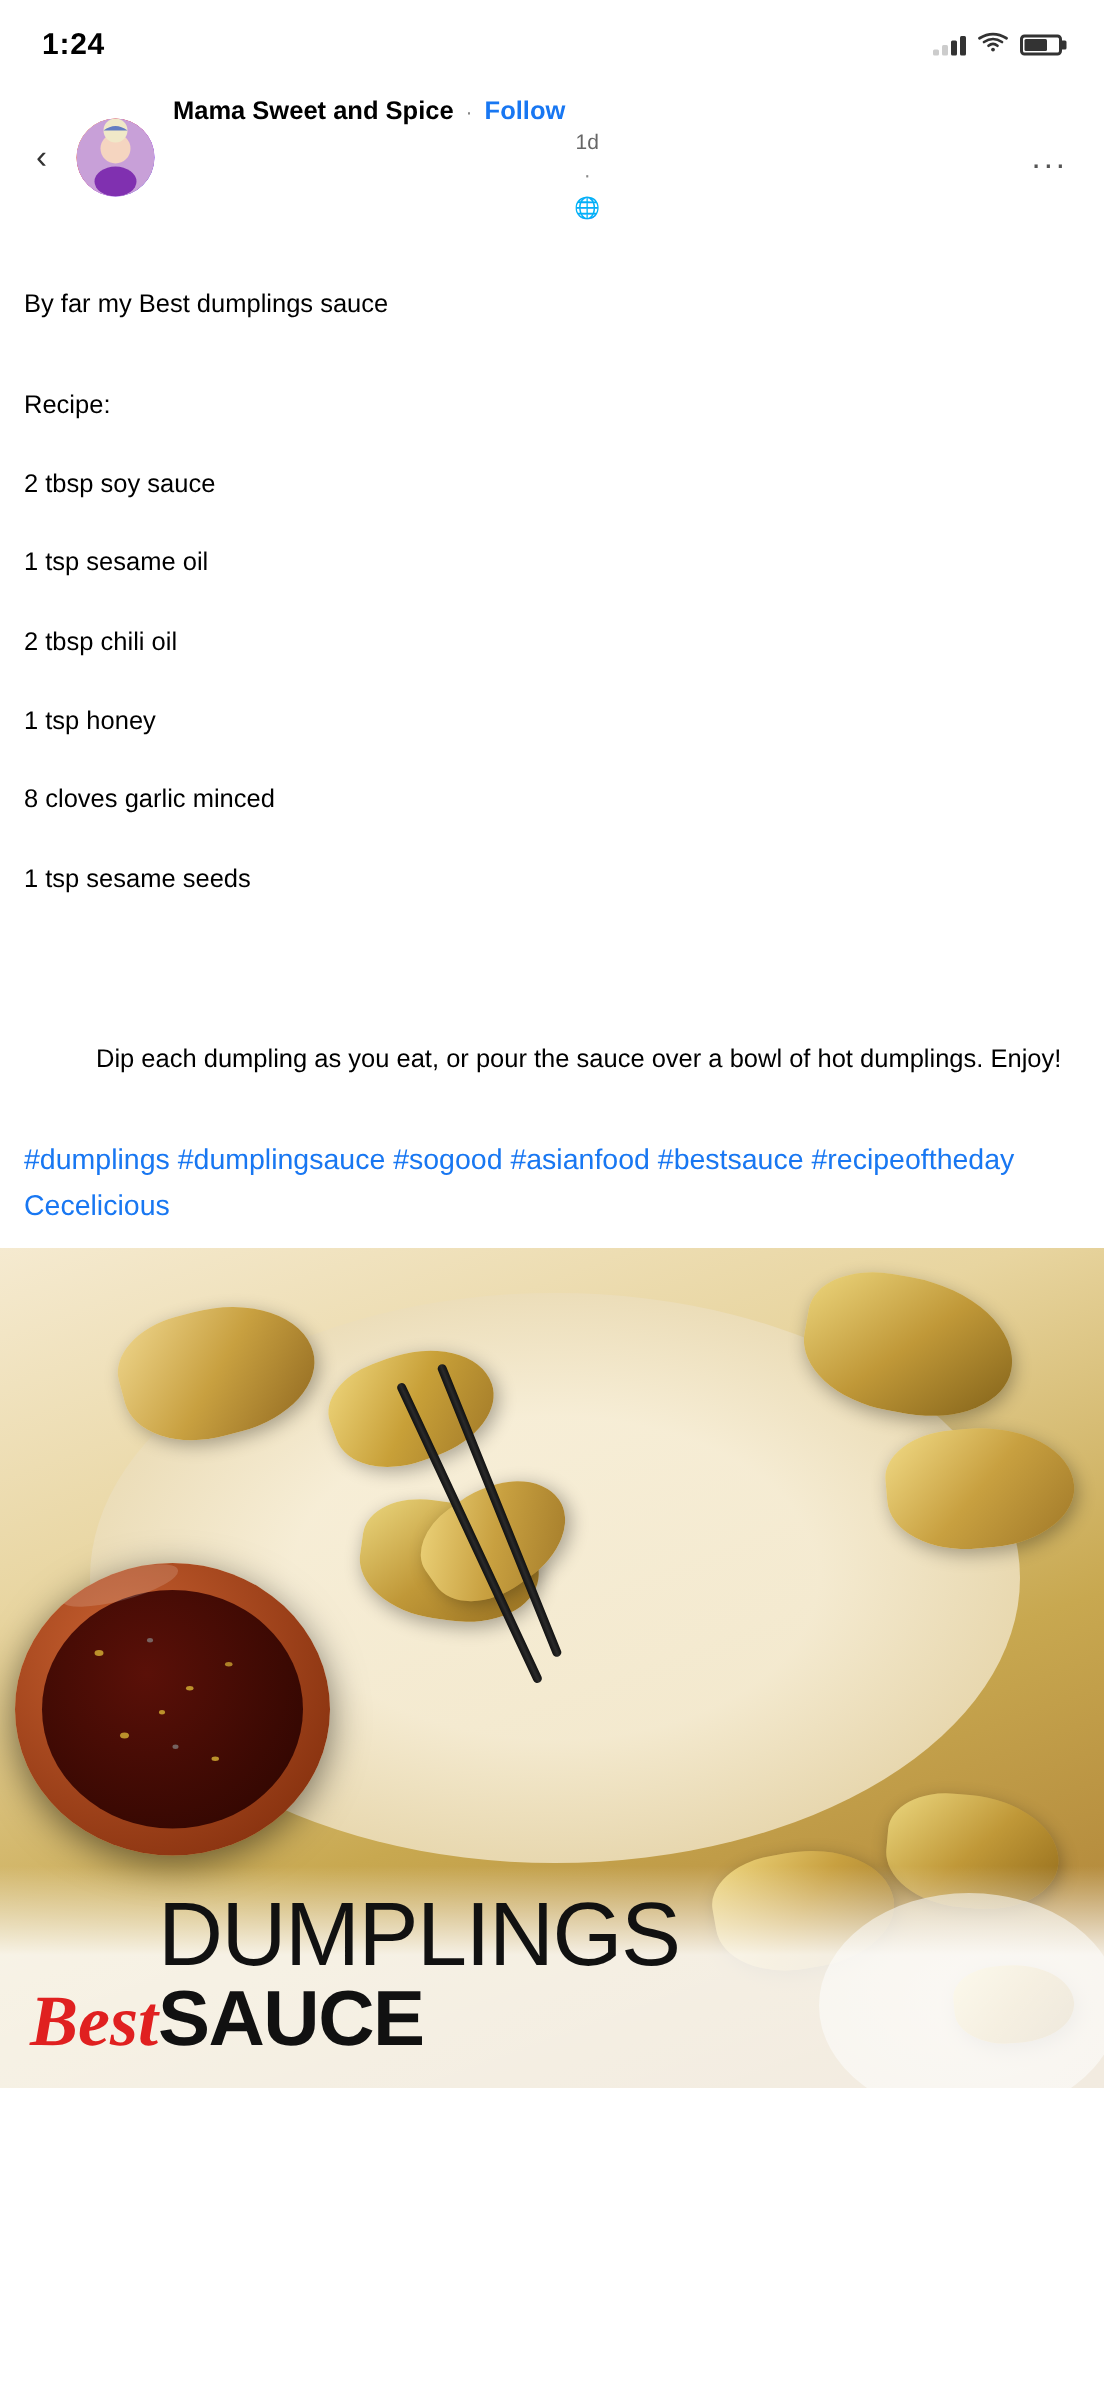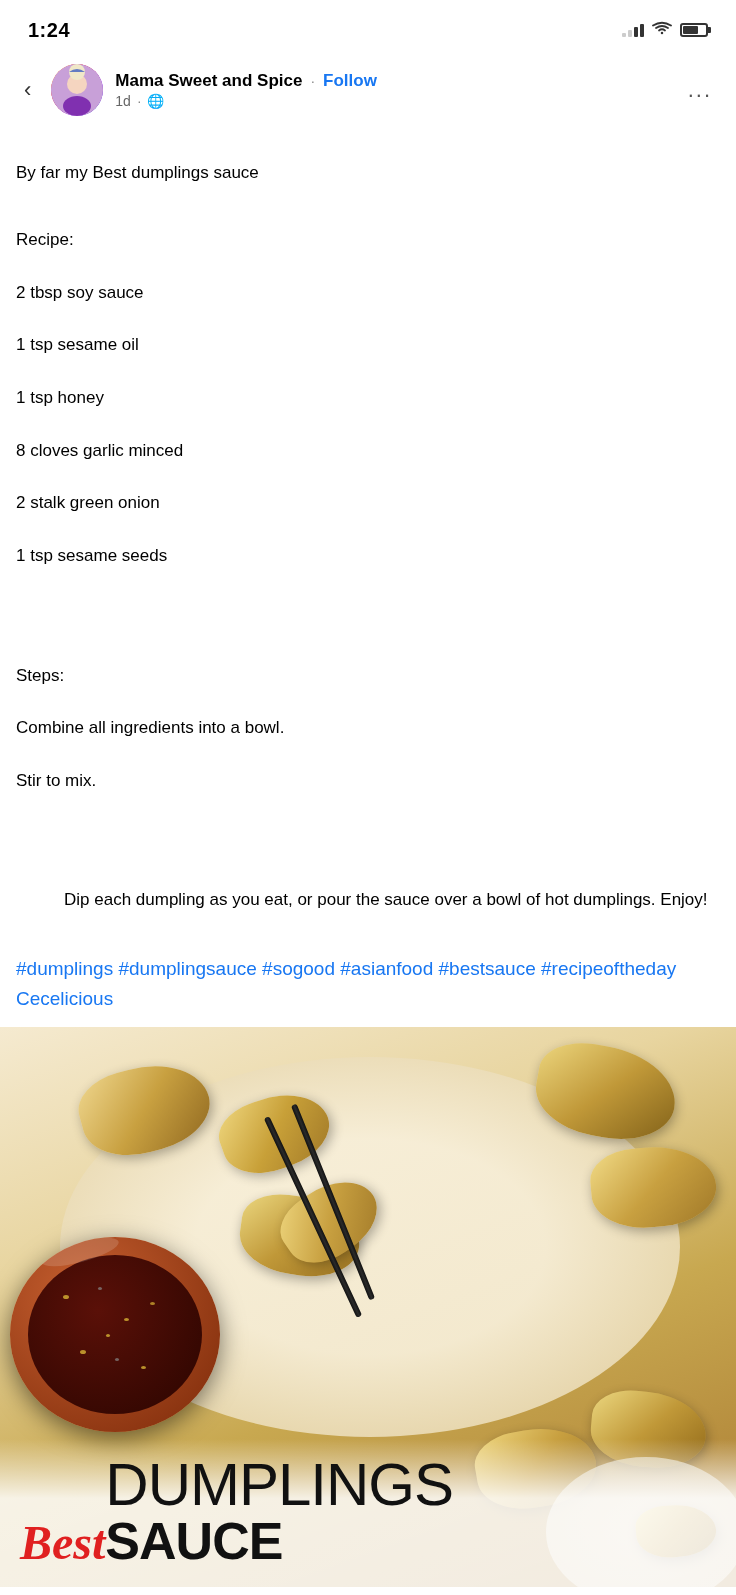--- a/index.html
+++ b/index.html
@@ -127,20 +127,21 @@
     }
     .dot-sep {
       color: #888;
       font-size: 14px;
     }
     .post-meta {
       display: flex;
       align-items: center;
       gap: 6px;
       margin-top: 2px;
+      flex-direction: column;
     }
     .post-time {
       font-size: 14px;
       color: #666;
     }
     .globe-icon {
       font-size: 14px;
       color: #666;
     }
     .more-button {
@@ -303,29 +304,24 @@
   </div>
   <span class="more-button">...</span>
 </div>
 
 <div class="post-content">
   <div class="post-text">
     <span class="intro">By far my Best dumplings sauce</span>
     <span class="section-header">Recipe:</span>
     <span class="ingredient">2 tbsp soy sauce</span>
     <span class="ingredient">1 tsp sesame oil</span>
+    <span class="ingredient">2 tbsp chili oil</span>
     <span class="ingredient">1 tsp honey</span>
     <span class="ingredient">8 cloves garlic minced</span>
-    <span class="ingredient">2 stalk green onion</span>
     <span class="ingredient">1 tsp sesame seeds</span>
-    <span class="steps-section">
-      <br><span>Steps:</span>
-      <br><span>Combine all ingredients into a bowl.</span>
-      <br><span>Stir to mix.</span>
-    </span>
     <span class="dip-section">
       <br><span>Dip each dumpling as you eat, or pour the sauce over a bowl of hot dumplings. Enjoy!</span>
     </span>
   </div>
   <div class="hashtags">#dumplings #dumplingsauce #sogood #asianfood #bestsauce #recipeoftheday Cecelicious</div>
 </div>
 
 <div class="post-image">
   <div class="dumpling-scene">
 

